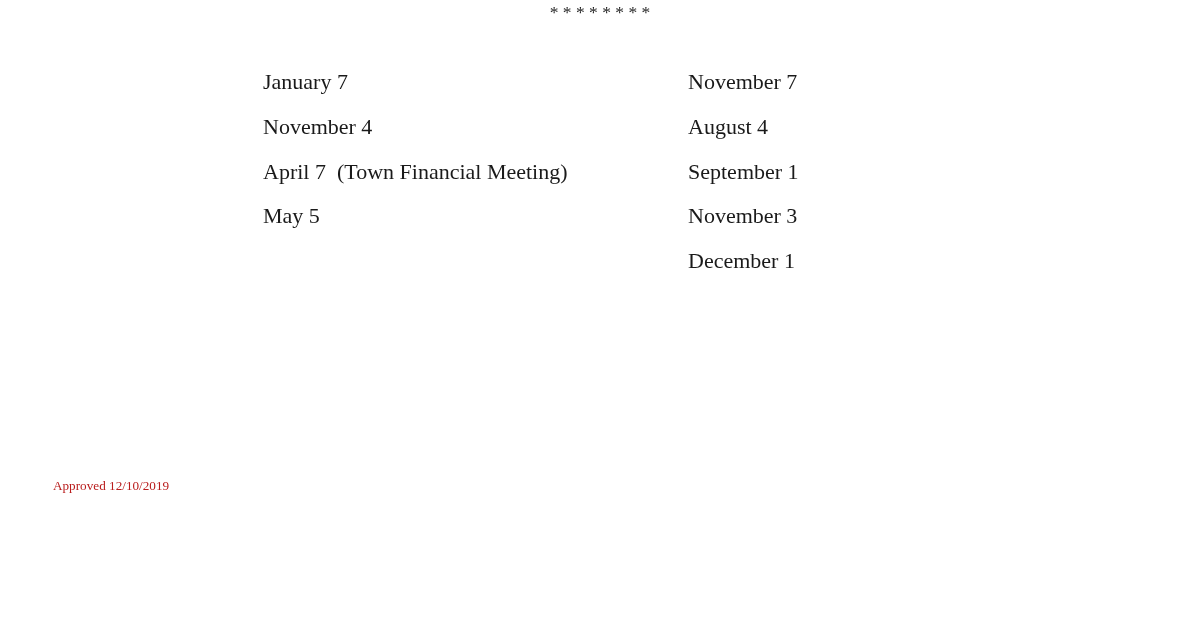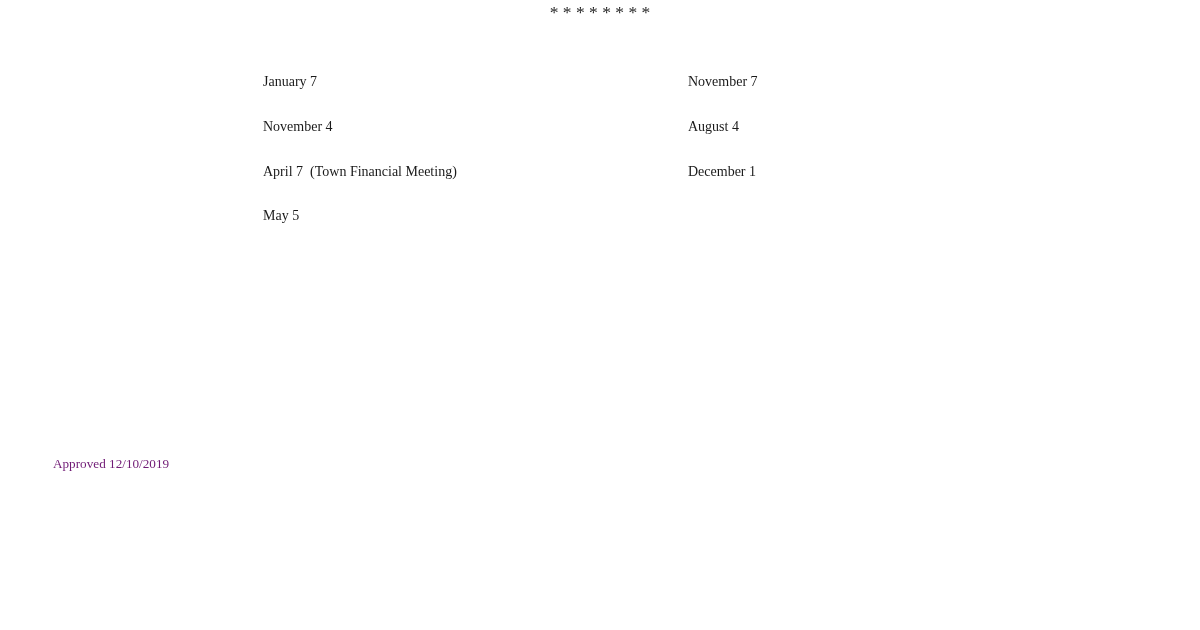--- a/index.html
+++ b/index.html
@@ -46,34 +46,34 @@
   .col {
     position: absolute;
     top: 0;
   }
   .col-left  { left: 263px; }
   .col-right { left: 688px; }
 
   .entry {
     height: 44.8px;
     line-height: 24px;
-    font-size: 14px;
+    font-size: 22px;
     white-space: pre;
     color: #1a1a1a;
   }
 
   
   .approval {
     position: absolute;
     left: 53px;
-    top: 455px;
+    top: 477px;
     font-size: 13.2px;
     line-height: 18px;
     white-space: pre;
-    color: #701a75;
+    color: #b91c1c;
   }
 </style>
 </head>
 <body>
 
 <div class="page">
 
   <div class="separator">* * * * * * * *</div>
 
   <div class="schedule">
@@ -81,20 +81,22 @@
     <div class="col col-left">
       <div class="entry">January 7</div>
       <div class="entry">November 4</div>
       <div class="entry">April 7  (Town Financial Meeting)</div>
       <div class="entry">May 5</div>
     </div>
 
     <div class="col col-right">
       <div class="entry">November 7</div>
       <div class="entry">August 4</div>
+      <div class="entry">September 1</div>
+      <div class="entry">November 3</div>
       <div class="entry">December 1</div>
     </div>
 
   </div>
 
   <div class="approval">Approved 12/10/2019</div>
 
 </div>
 
 </body></html>

